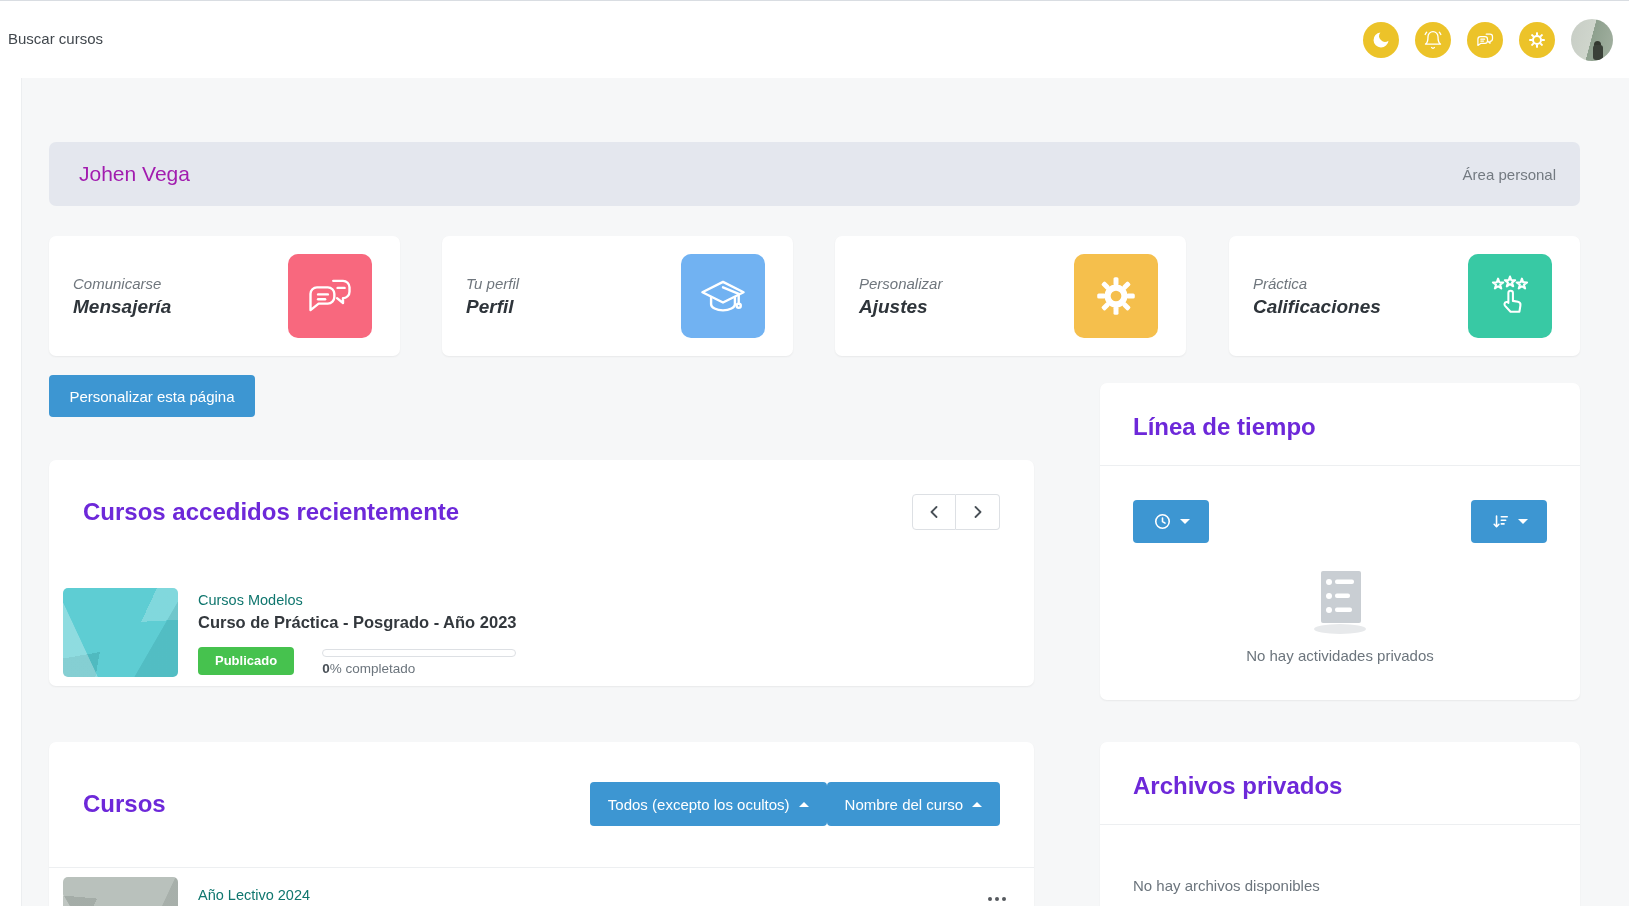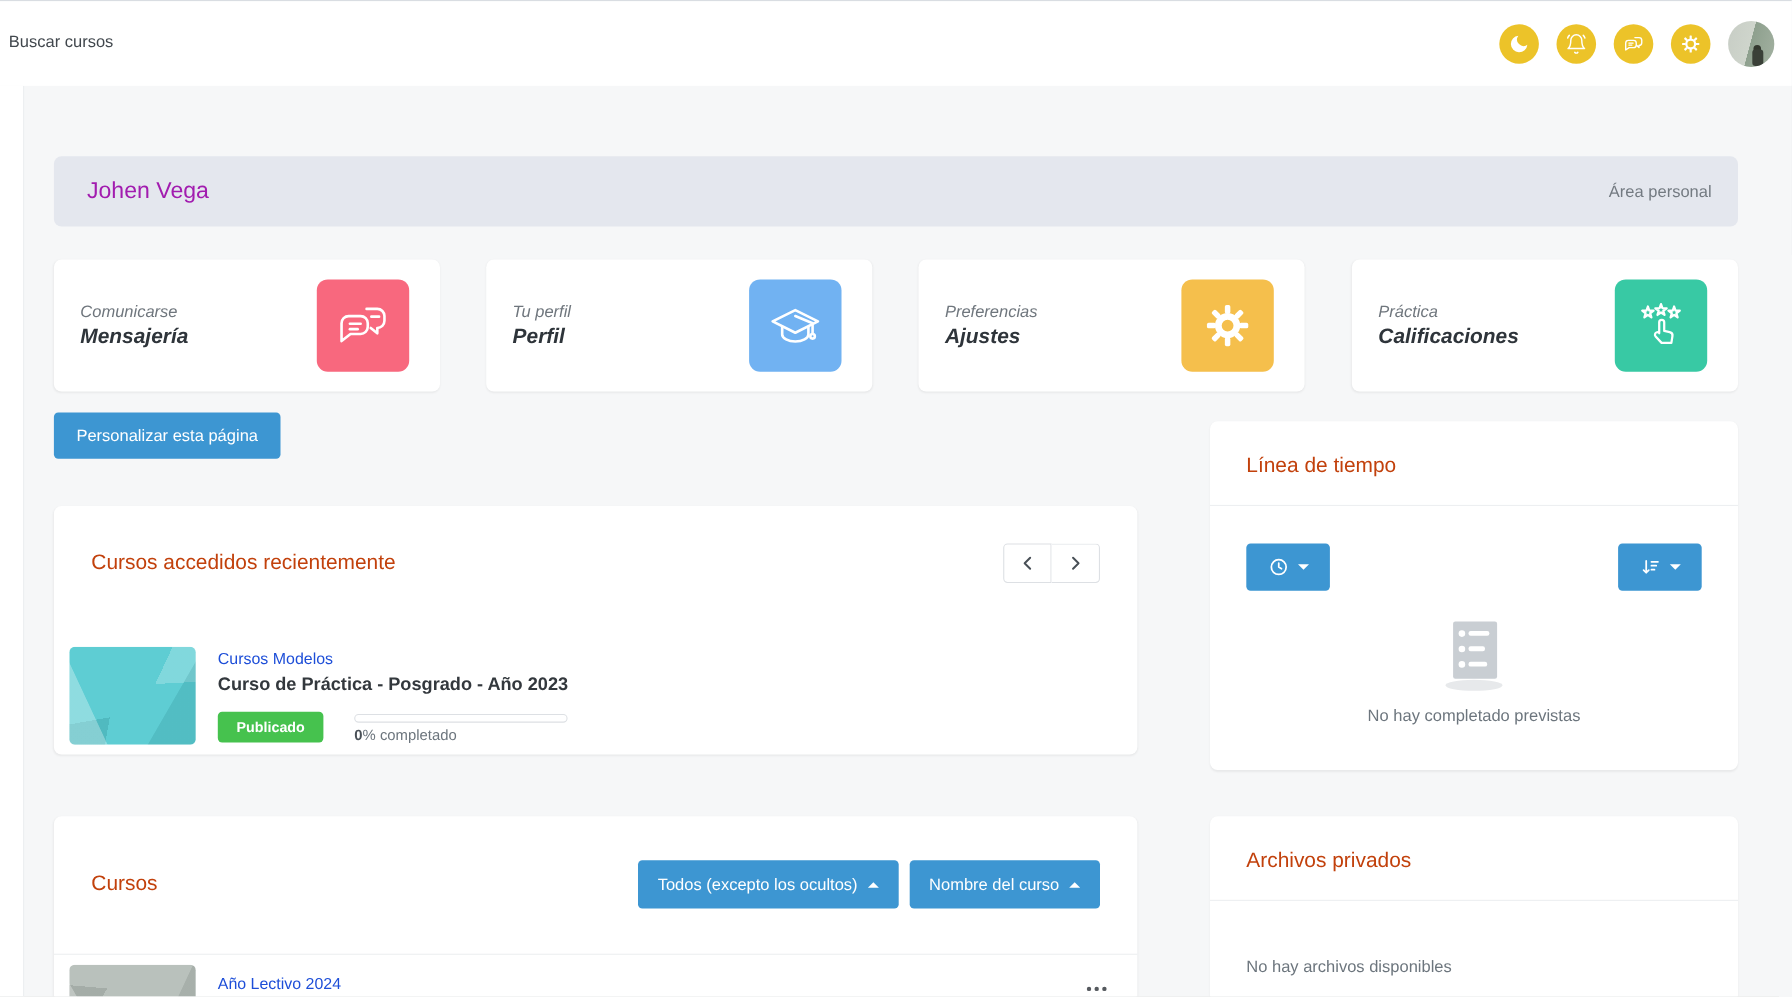--- a/index.html
+++ b/index.html
@@ -38,49 +38,49 @@
   
   .btn-primary { background:#3d96d2; color:#fff; border:none; border-radius:4px; font-size:15px; font-family:inherit; cursor:pointer; }
   .customize-btn { position:absolute; left:49px; top:375px; width:206px; height:42px; }
   .drop-btn { height:44px; padding:0 18px; display:inline-flex; align-items:center; gap:9px; }
   .caret-up { width:0; height:0; border-left:5px solid transparent; border-right:5px solid transparent; border-bottom:5px solid #fff; }
   .caret-down { width:0; height:0; border-left:5px solid transparent; border-right:5px solid transparent; border-top:5px solid #fff; }
 
   
   .recent-card { left:49px; top:460px; width:985px; height:226px; }
   .card-hrow { display:flex; align-items:center; justify-content:space-between; padding:34px 34px 0 34px; }
-  .sec-title { font-size:19px; color:#c2410c; font-weight:400; }
+  .sec-title { font-size:24px; color:#6d28d9; font-weight:700; }
   .pager { display:flex; }
   .pager button { width:44px; height:36px; background:#fff; border:1px solid #dde0e4; display:flex; align-items:center; justify-content:center; cursor:pointer; }
   .pager button:first-child { border-radius:4px 0 0 4px; }
   .pager button:last-child { border-radius:0 4px 4px 0; border-left:none; }
   .pager svg { width:12px; height:14px; }
 
   .course-entry { position:absolute; left:14px; top:128px; right:14px; display:flex; gap:20px; }
   .thumb { width:115px; height:89px; border-radius:5px; flex:0 0 auto;
            background:#5ecdd3;
            background-image:
              linear-gradient(65deg, rgba(255,255,255,.30) 22%, transparent 22.5%),
              linear-gradient(-60deg, rgba(9,92,99,.14) 26%, transparent 26.5%),
              conic-gradient(from 25deg at 68% 38%, rgba(255,255,255,.22) 0 62deg, transparent 62deg),
              conic-gradient(from 190deg at 32% 72%, rgba(7,86,92,.16) 0 70deg, transparent 70deg); }
-  .course-cat { font-size:14.5px; color:#1d4ed8; margin-top:4px; }
+  .course-cat { font-size:14.5px; color:#0f766e; margin-top:4px; }
   .course-name { font-size:16.5px; color:#33383d; font-weight:700; margin-top:5px; }
   .entry-meta { display:flex; align-items:flex-start; margin-top:15px; }
   .badge { background:#46c24e; color:#fff; font-size:13px; font-weight:700; border-radius:4px; padding:6px 17px; line-height:1.2; }
   .progress-wrap { margin-left:28px; margin-top:2px; width:194px; }
   .progress-track { height:8px; border:1px solid #dde0e4; border-radius:4px; background:#fff; overflow:hidden; }
   .progress-fill { height:100%; width:0%; background:#3d96d2; }
   .progress-label { font-size:13.5px; color:#6c757d; margin-top:4px; }
   .progress-label b { color:#495057; }
 
   
   .courses-card { left:49px; top:742px; width:985px; height:230px; }
   .courses-hrow { display:flex; align-items:center; justify-content:space-between; padding:40px 34px 0 34px; }
-  .courses-btns { display:flex; gap:10px; }
+  .courses-btns { display:flex; }
   .courses-divider { position:absolute; left:0; right:0; top:125px; border-top:1px solid #edeff1; }
   .course-row { position:absolute; left:14px; right:24px; top:135px; display:flex; align-items:flex-start; gap:20px; }
   .thumb-grey { width:115px; height:72px; border-radius:5px 5px 0 0; flex:0 0 auto;
            background:#b9c1bc;
            background-image:
              linear-gradient(60deg, rgba(255,255,255,.30) 20%, transparent 20.5%),
              linear-gradient(-65deg, rgba(60,70,64,.14) 24%, transparent 24.5%),
              conic-gradient(from 210deg at 30% 30%, rgba(70,80,74,.18) 0 65deg, transparent 65deg); }
   .course-row .course-cat { margin-top:10px; flex:1; }
   .kebab { display:flex; gap:3px; margin-top:16px; cursor:pointer; padding:4px; }
@@ -181,21 +181,21 @@
         <path d="M5 20.5 24 11l19 9.5L24 30 5 20.5z"></path>
         <path d="M13 25v6.5c0 3.2 5 5.8 11 5.8s11-2.6 11-5.8V25"></path>
         <path d="M24 16l14.5 6v8.5"></path>
         <circle cx="38.5" cy="33" r="1.9"></circle>
       </svg>
     </span>
   </div>
 
   <div class="card shortcut" style="left:835px;">
     <span class="txt">
-      <div class="sub">Preferencias</div>
+      <div class="sub">Personalizar</div>
       <div class="ttl">Ajustes</div>
     </span>
     <span class="tile" style="background-color: rgb(245, 191, 76);">
       <svg viewBox="0 0 24 24" fill="#fff" style="width:46px;height:46px;">
         <path fill-rule="evenodd" d="M12 6a6 6 0 1 1 0 12 6 6 0 0 1 0-12zm0 3.2a2.8 2.8 0 1 0 0 5.6 2.8 2.8 0 0 0 0-5.6z"></path>
         <g>
           <rect x="10.7" y="2.2" width="2.6" height="4.2" rx="0.8"></rect>
           <rect x="10.7" y="17.6" width="2.6" height="4.2" rx="0.8"></rect>
           <rect x="10.7" y="2.2" width="2.6" height="4.2" rx="0.8" transform="rotate(90 12 12)"></rect>
           <rect x="10.7" y="17.6" width="2.6" height="4.2" rx="0.8" transform="rotate(90 12 12)"></rect>
@@ -313,21 +313,21 @@
         <svg viewBox="0 0 66 72">
           <ellipse cx="33" cy="64" rx="26" ry="5" fill="#e7e9eb"></ellipse>
           <rect x="14" y="6" width="40" height="52" rx="2" fill="#c9ced3"></rect>
           <circle cx="22" cy="17" r="3" fill="#fff"></circle>
             <rect x="28" y="14.6" width="19" height="4.4" rx="2" fill="#fff"></rect>
           <circle cx="22" cy="31" r="3" fill="#fff"></circle>
             <rect x="28" y="28.6" width="15" height="4.4" rx="2" fill="#fff"></rect>
           <circle cx="22" cy="45" r="3" fill="#fff"></circle>
             <rect x="28" y="42.6" width="17" height="4.4" rx="2" fill="#fff"></rect>
         </svg>
-        <div class="empty-text">No hay completado previstas</div>
+        <div class="empty-text">No hay actividades privados</div>
       </div>
     </div>
   </div>
 
   <div class="card files-card">
     <div class="side-head">
       <span class="sec-title">Archivos privados</span>
     </div>
     <div class="files-empty">No hay archivos disponibles</div>
   </div>

